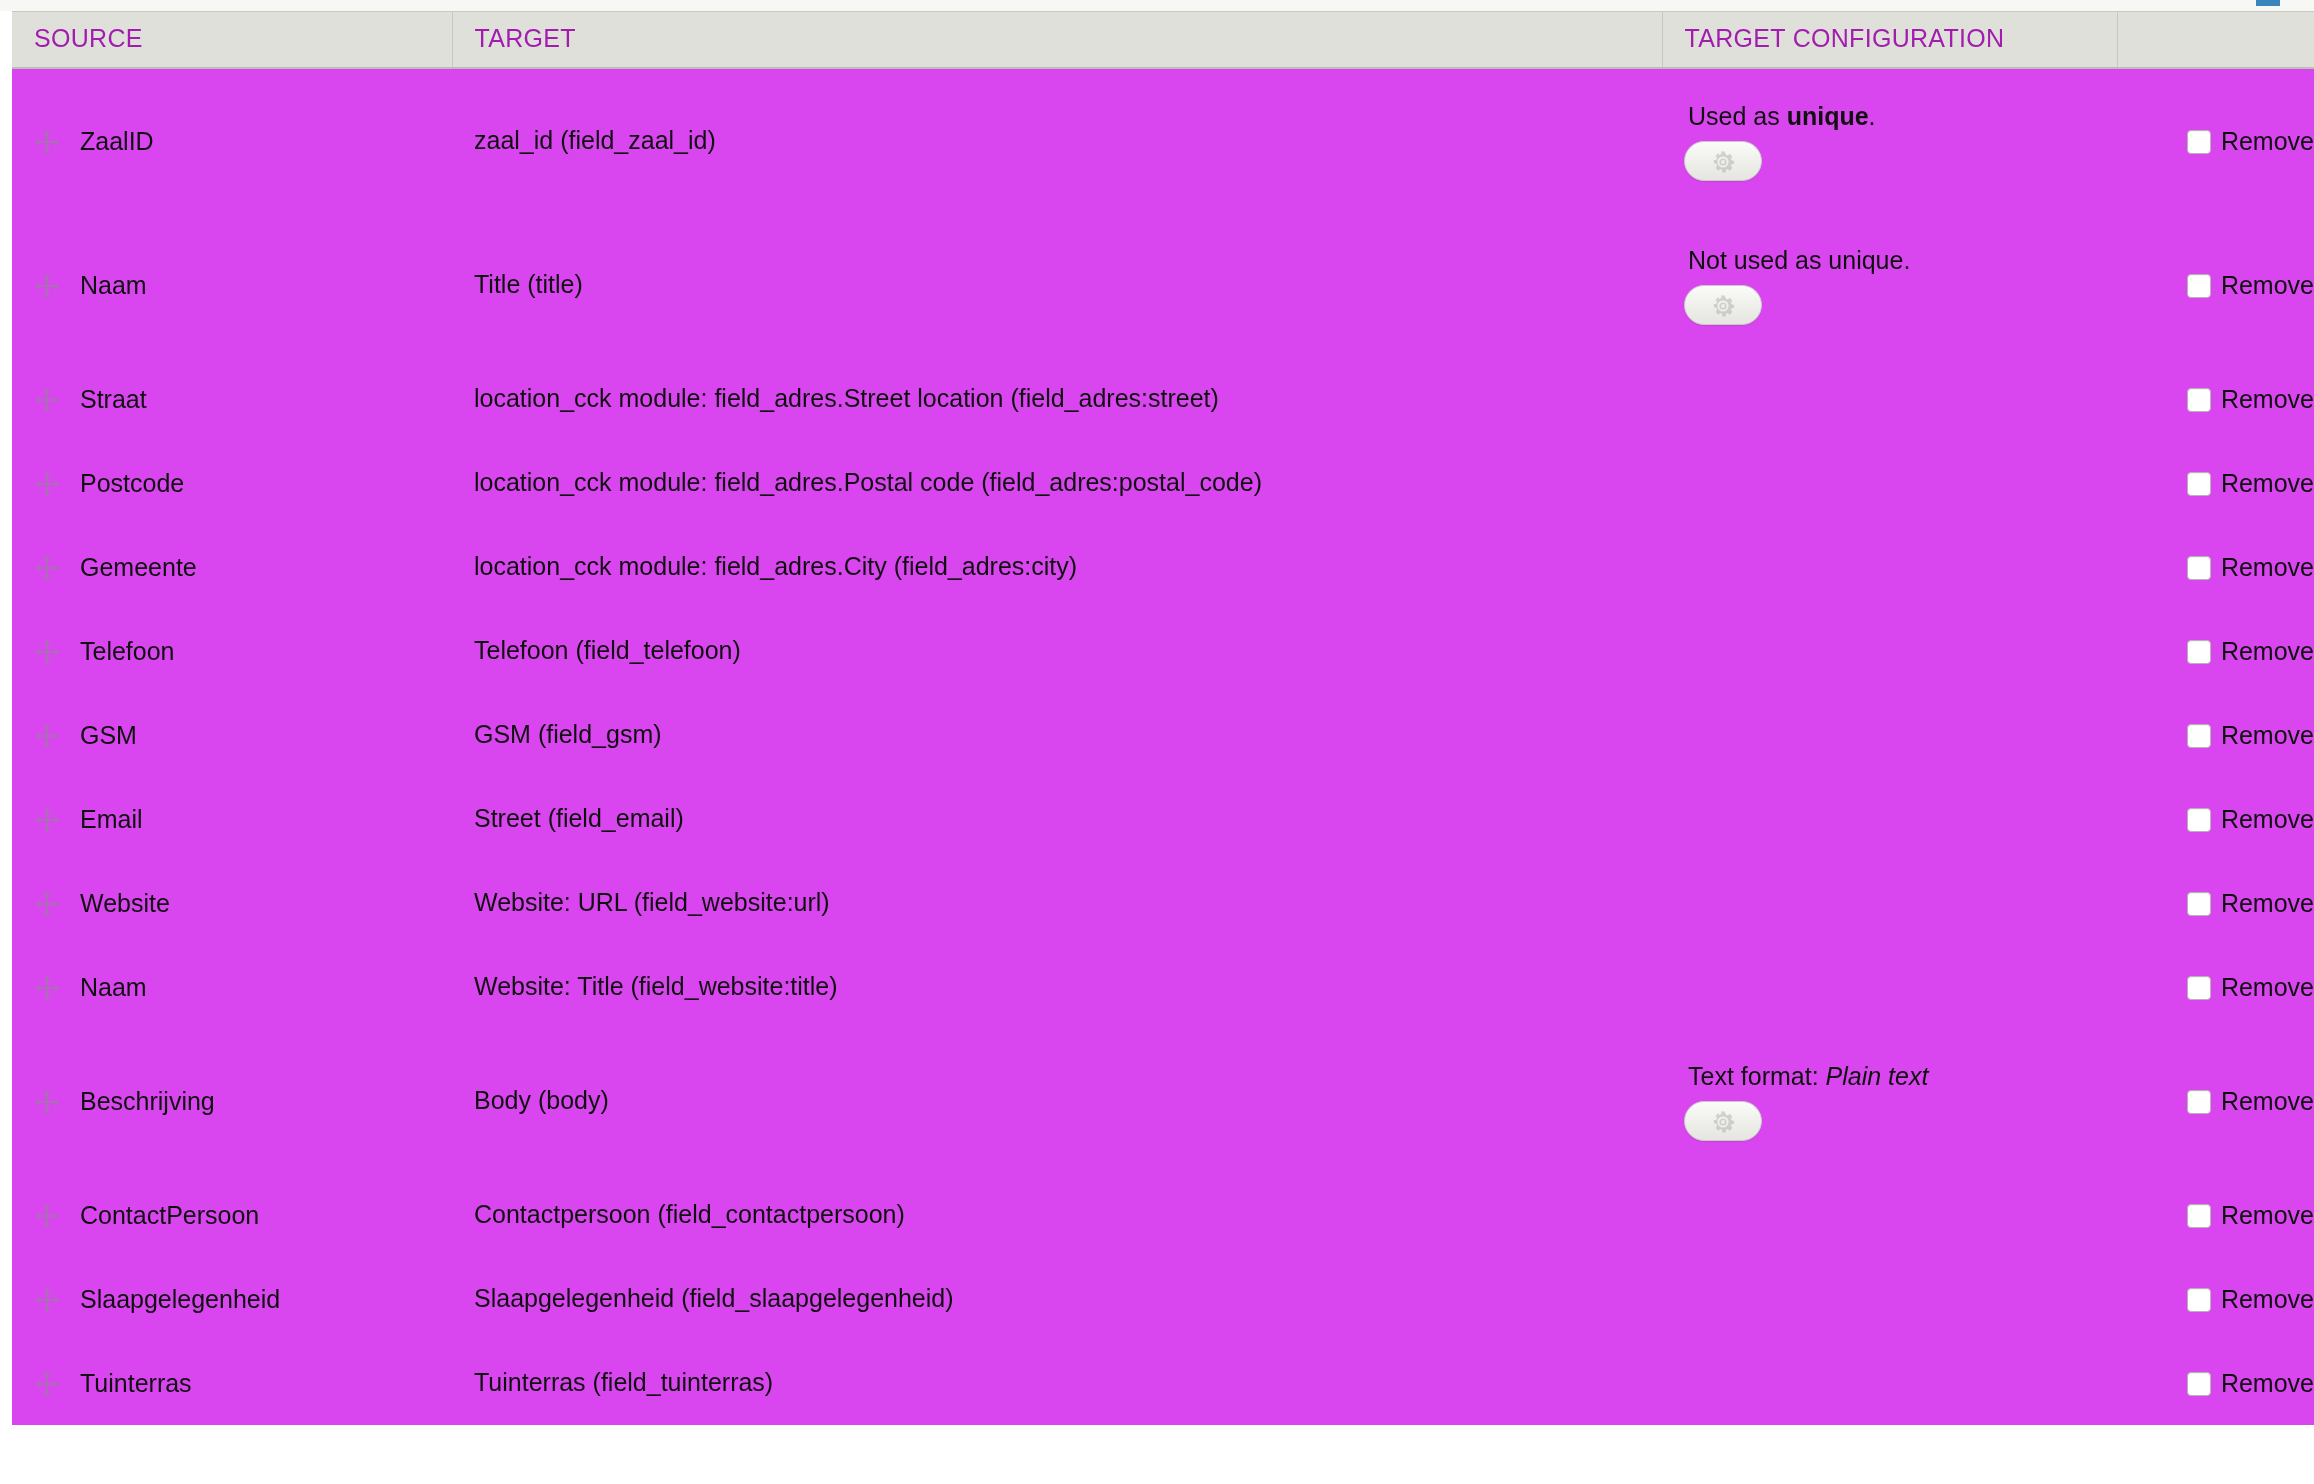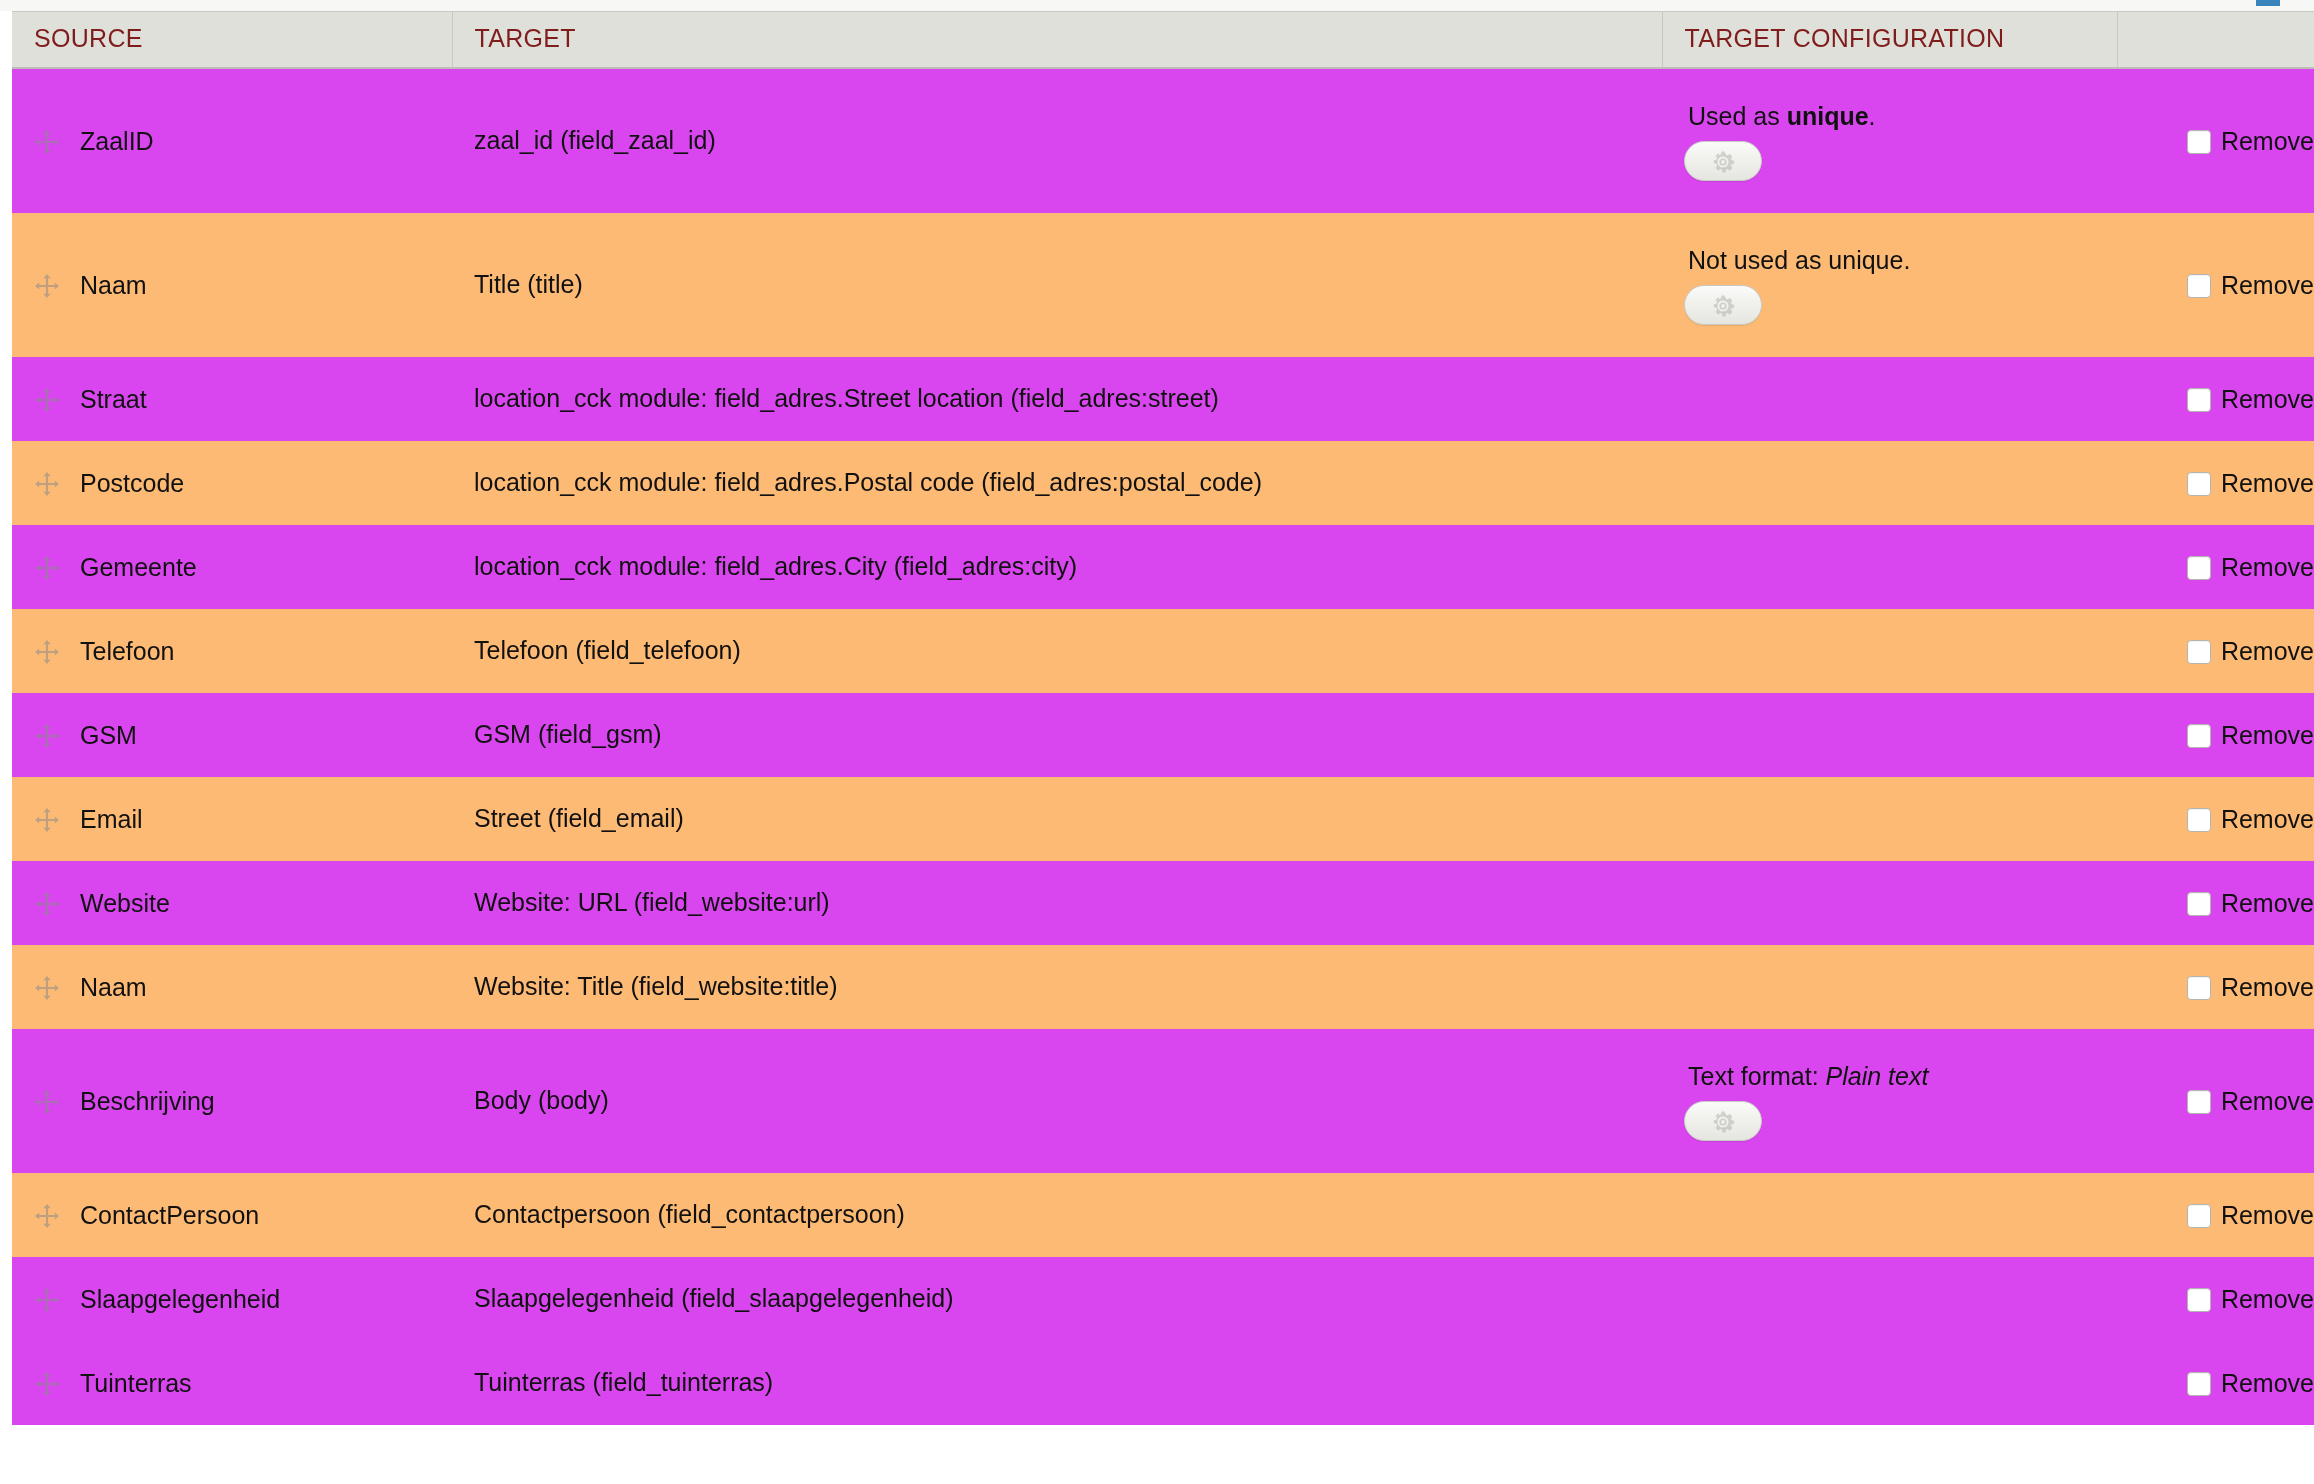--- a/index.html
+++ b/index.html
@@ -47,37 +47,37 @@
 
   .mapping-table thead th {
     background: #e0e0da;
     border-top: 1px solid #c8c8c2;
     border-bottom: 2px solid #bebeb7;
     border-right: 1px solid #c8c8c2;
     text-align: left;
     font-weight: normal;
     font-size: 25px;
     letter-spacing: 0.3px;
-    color: #7f1d1d;
+    color: #a21caf;
     padding: 12px 0 14px 22px;
     height: 28px;
     vertical-align: middle;
     margin-top: 24px;
   }
   .mapping-table thead th.col-last {
     border-right: none;
   }
 
   .col-source   { width: 440px; }
   .col-target   { width: 1210px; }
   .col-config   { width: 455px; }
   .col-actions  { width: 197px; }
 
   .mapping-table tbody tr.odd  { background: #d946ef; }
-  .mapping-table tbody tr.even { background: #fdba74; }
+  .mapping-table tbody tr.even { background: #d946ef; }
 
   .mapping-table tbody td {
     padding: 0 0 0 22px;
     vertical-align: middle;
     border: none;
     font-size: 25px;
     color: #111111;
     line-height: 1.25;
   }
   .mapping-table tbody tr.tall td { height: 144px; }

